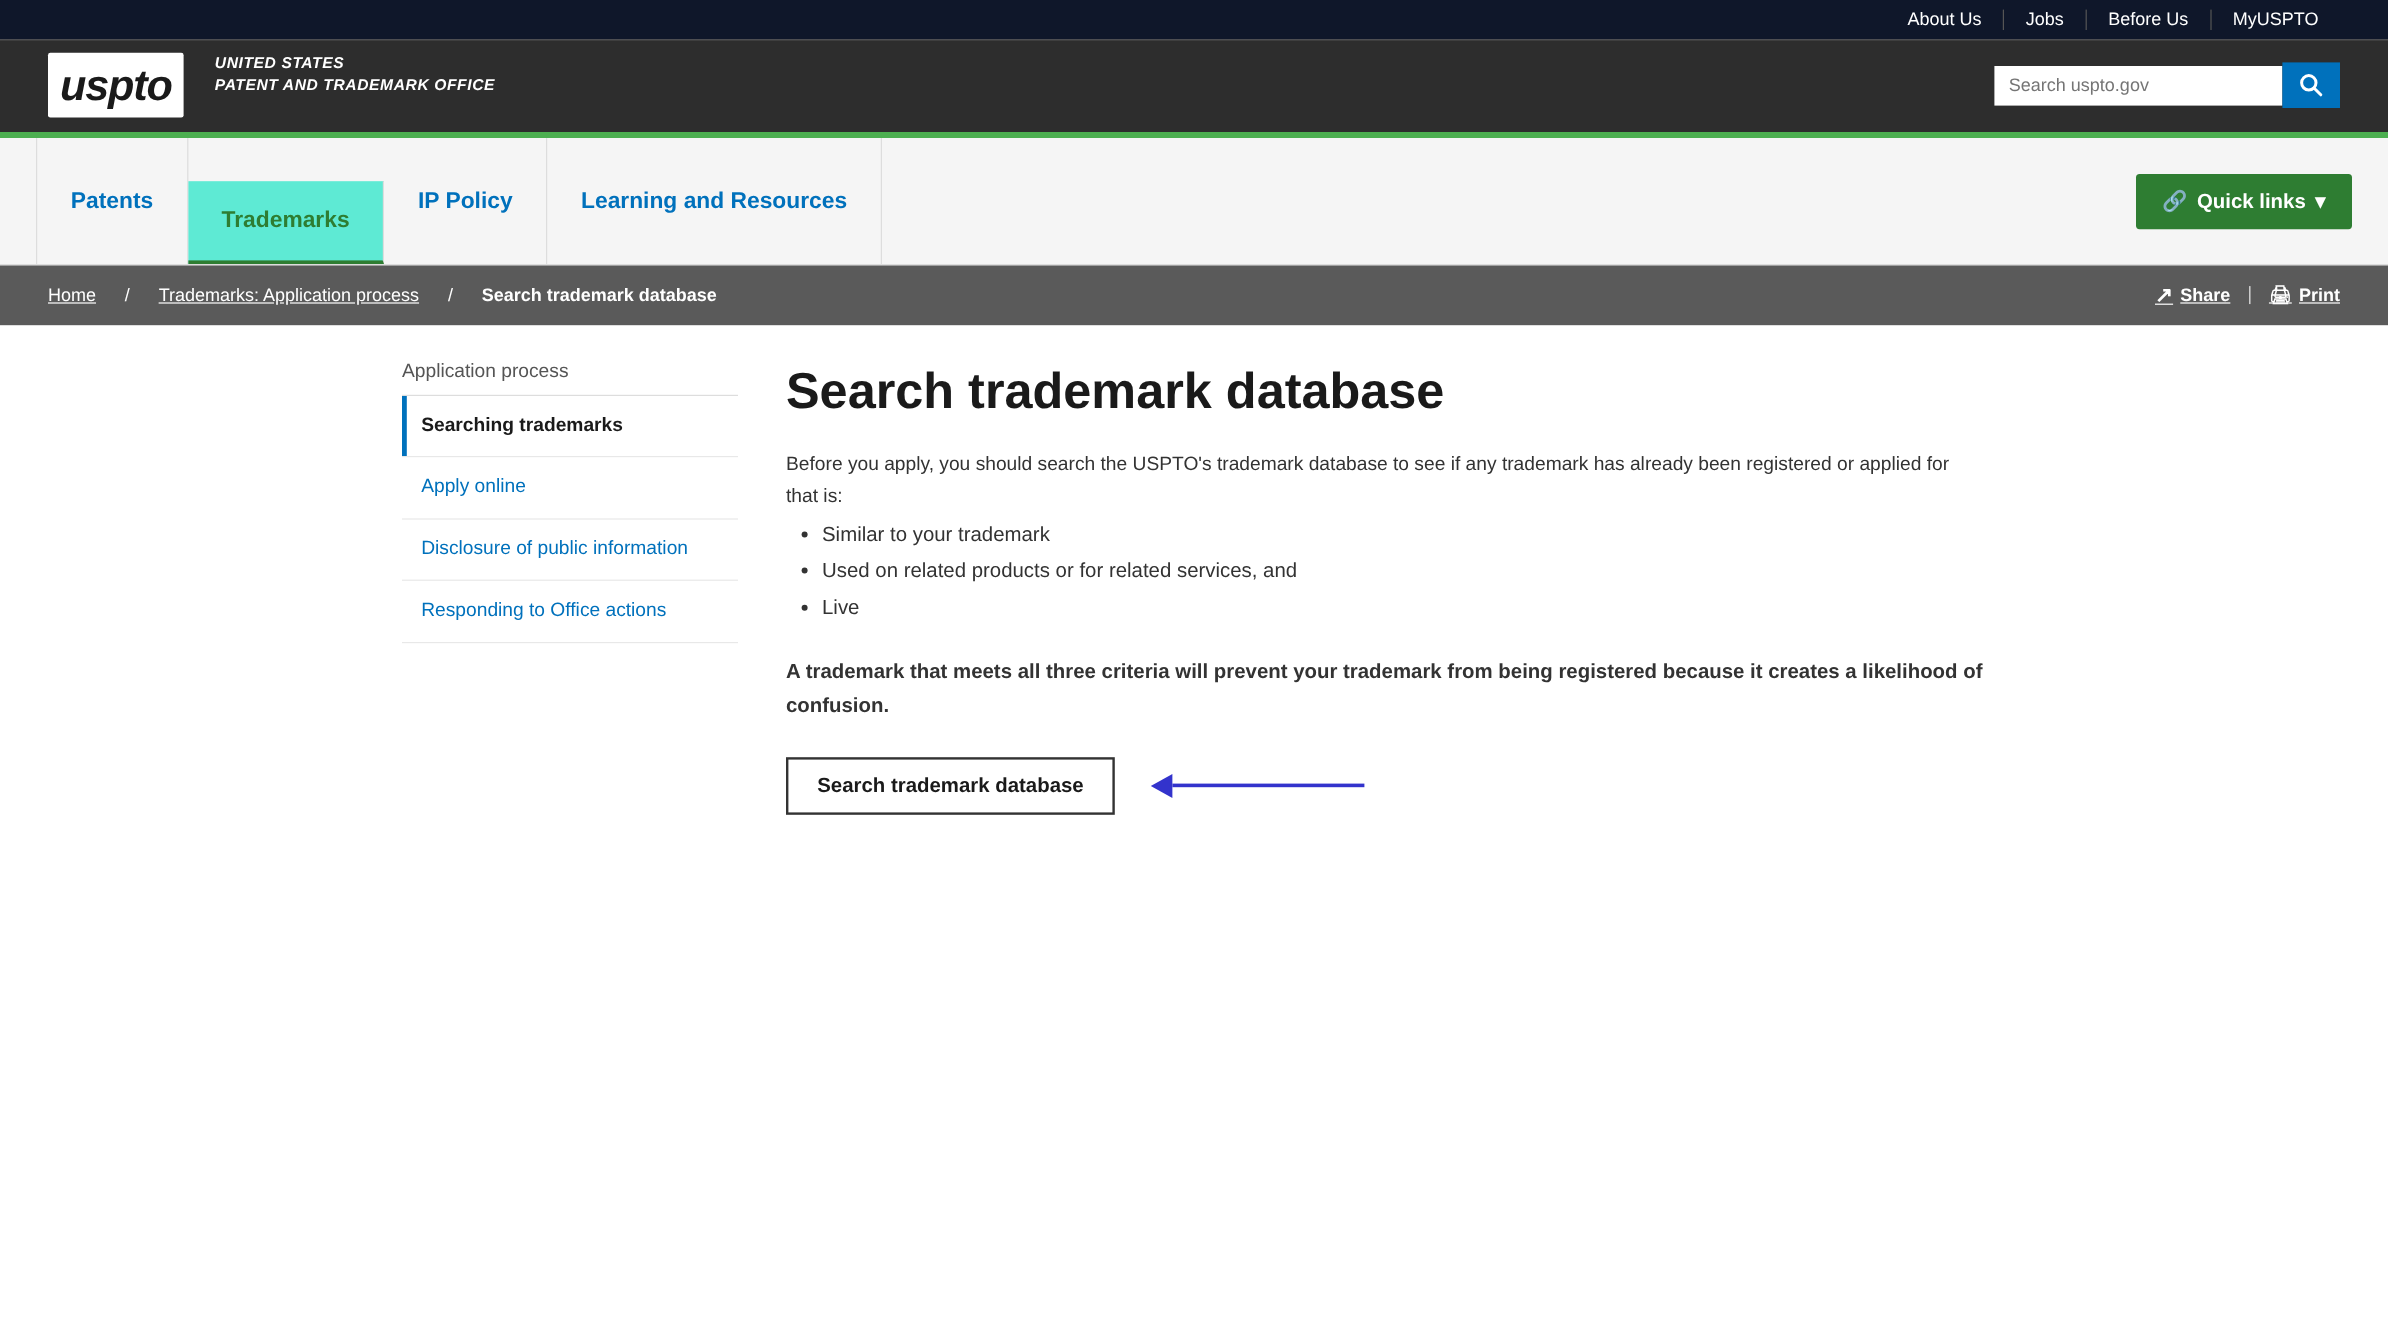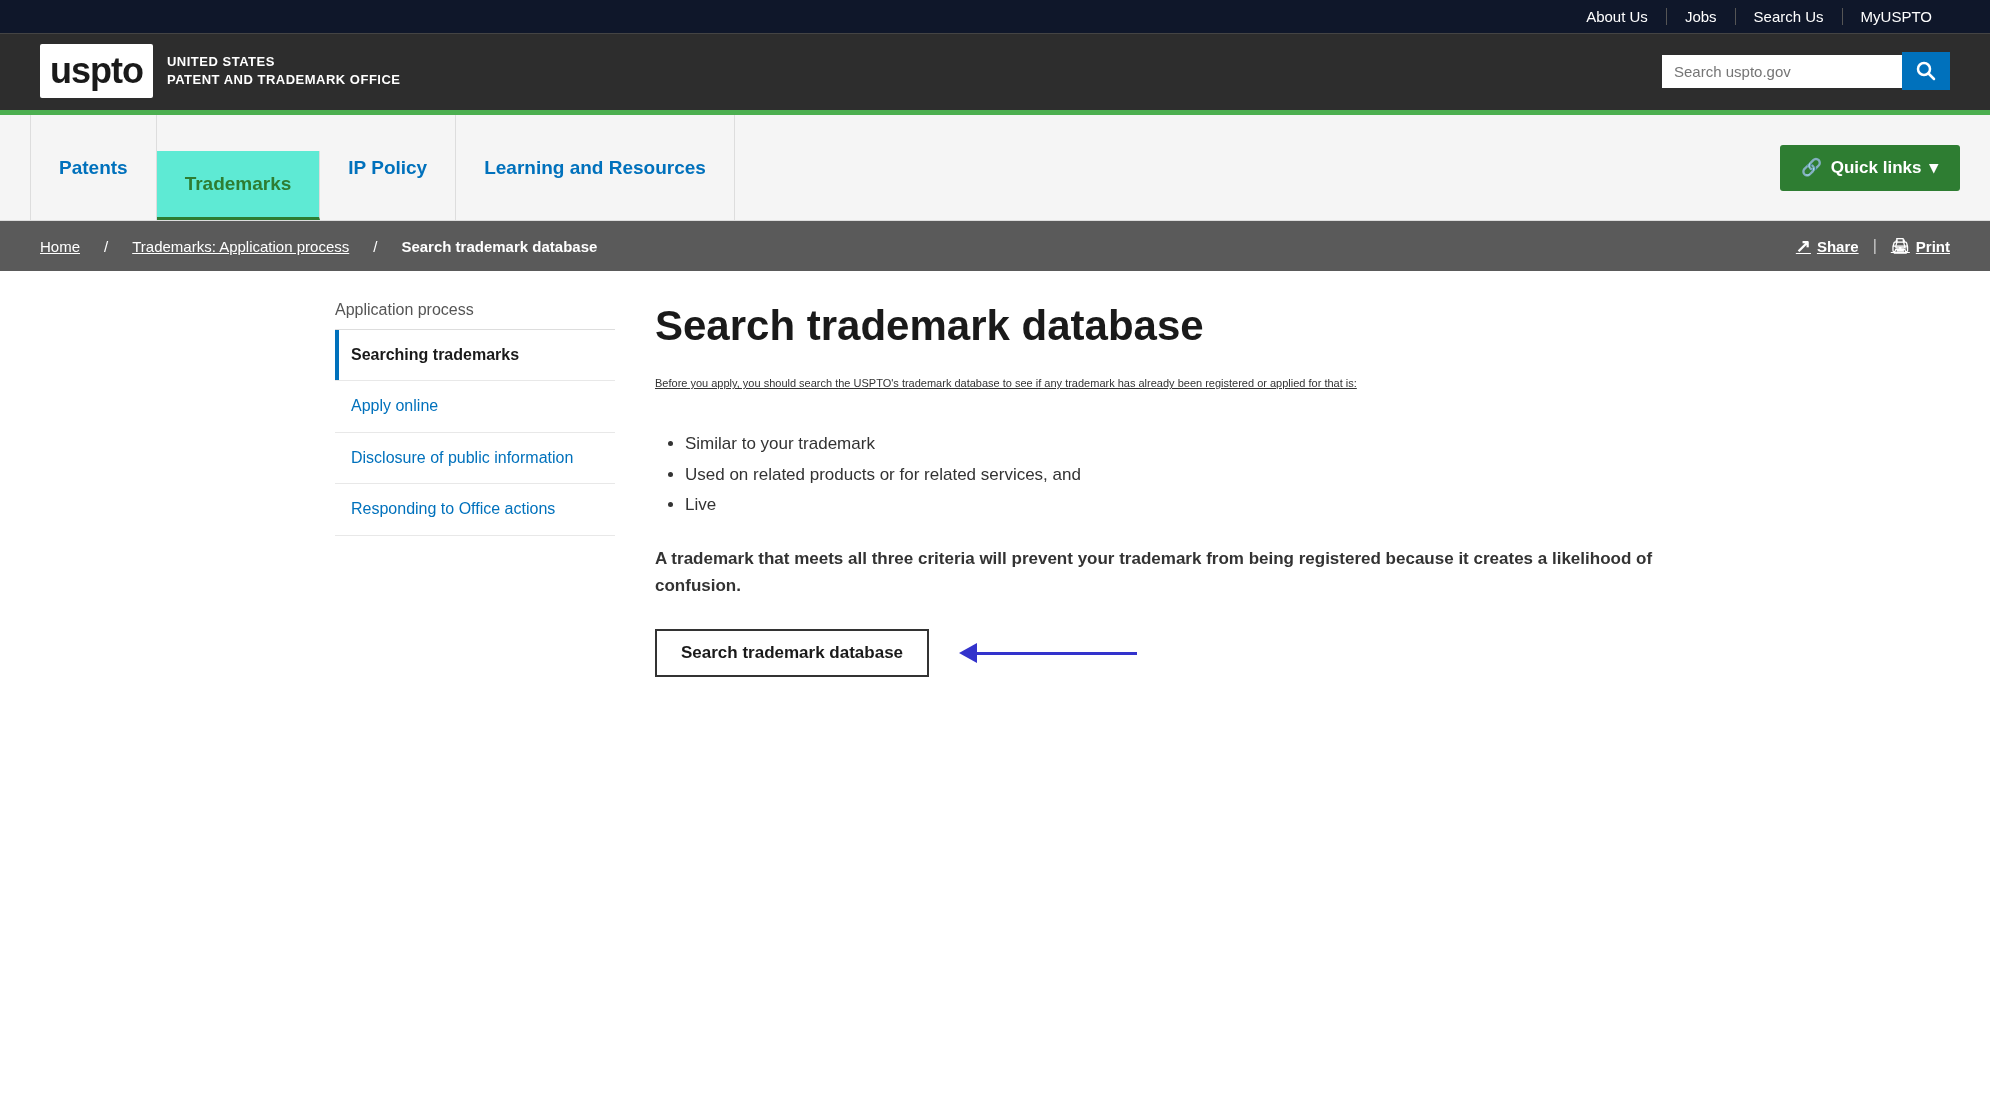--- a/index.html
+++ b/index.html
@@ -28,22 +28,23 @@
     .header {
       background: #2d2d2d;
       padding: 10px 40px 12px;
       display: flex;
       justify-content: space-between;
       align-items: center;
       border-top: 1px solid #444;
     }
     .logo-area {
       display: flex;
-      align-items: center;
-      gap: 14px;
+      align-items: flex-start;
+      gap: 26px;
+      font-style: italic;
     }
     .logo-box {
       background: #fff;
       padding: 6px 10px;
       border-radius: 2px;
     }
     .logo-text-uspto {
       font-size: 36px;
       font-weight: bold;
       color: #1a1a1a;
@@ -225,25 +226,24 @@
       flex: 1;
     }
     .page-title {
       font-size: 42px;
       font-weight: bold;
       color: #1a1a1a;
       margin-bottom: 24px;
       line-height: 1.2;
     }
     .intro-text {
-      font-size: 11px;
+      font-size: 16px;
       line-height: 1.6;
       color: #333;
-      margin-bottom: 36px;
-      text-decoration: underline;
+      margin-bottom: 4px;
     }
     .bullet-list {
       list-style: disc;
       padding-left: 30px;
       margin-bottom: 24px;
       font-size: 17px;
       line-height: 1.8;
       color: #333;
     }
     .conclusion-text {
@@ -277,21 +277,21 @@
       align-items: center;
       gap: 0;
     }
   </style>
 </head>
 <body>
 
 <div class="utility-bar">
   <a href="#">About Us</a>
   <a href="#">Jobs</a>
-  <a href="#">Search Us</a>
+  <a href="#">Before Us</a>
   <a href="#">MyUSPTO</a>
 </div>
 
 <div class="header">
   <div class="logo-area">
     <div class="logo-box">
       <span class="logo-text-uspto">uspto</span>
     </div>
     <div class="logo-tagline">
       <div>UNITED STATES</div>

